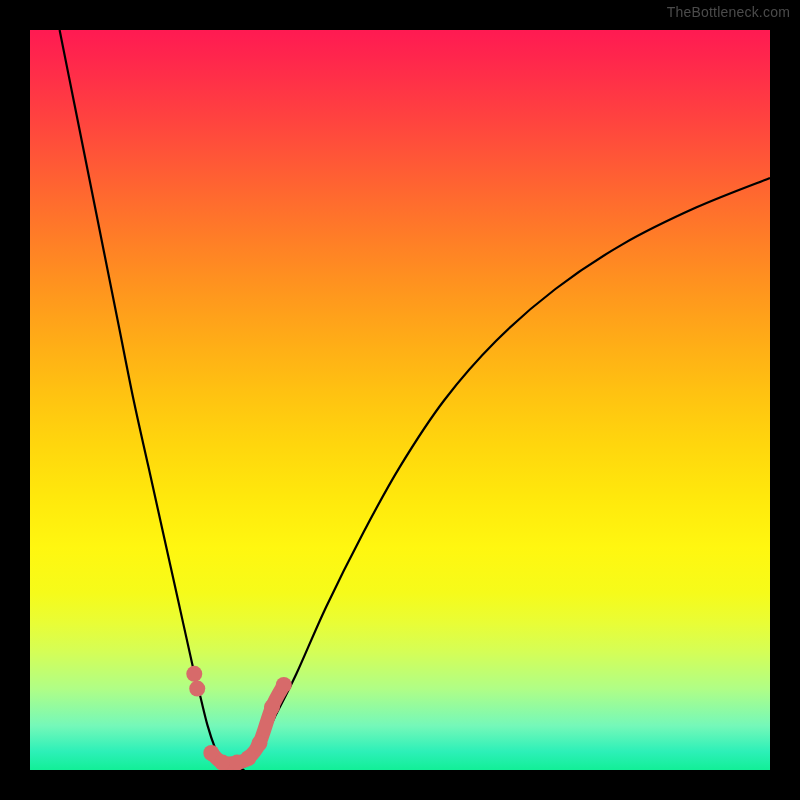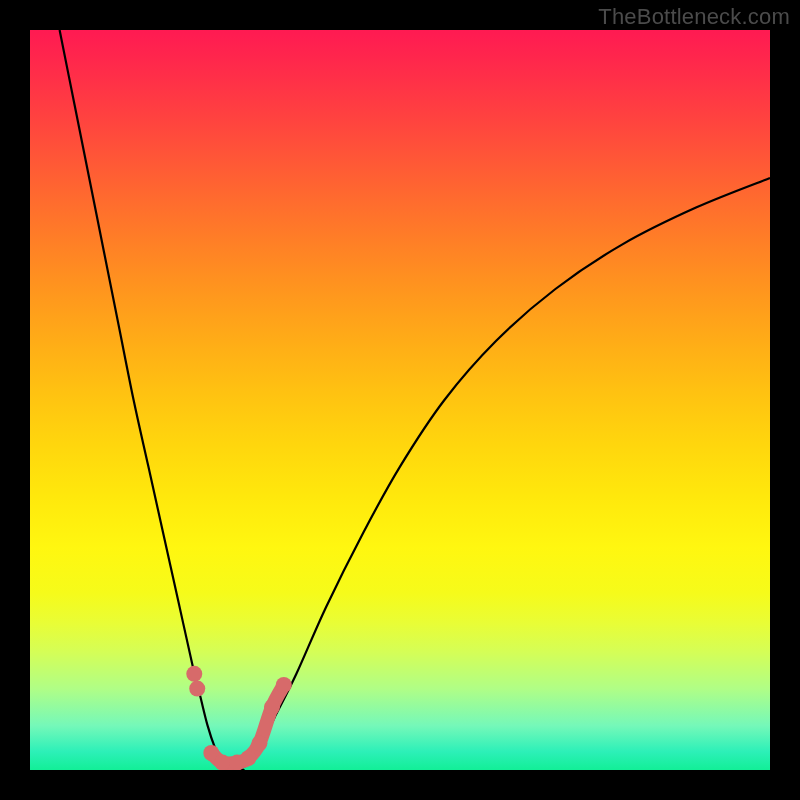--- a/index.html
+++ b/index.html
@@ -40,21 +40,21 @@
       #75f8b9 94%,
       #2df0b8 97.5%,
       #12ef97 100%
     );
   }
   .watermark {
     position: absolute;
     top: 4px;
     right: 10px;
     font-family: Arial, Helvetica, sans-serif;
-    font-size: 22px;
+    font-size: 14px;
     color: #4b4b4b;
     letter-spacing: 0.2px;
     user-select: none;
   }
   svg.curves {
     position: absolute;
     inset: 0;
   }
   .curve {
     fill: none;

